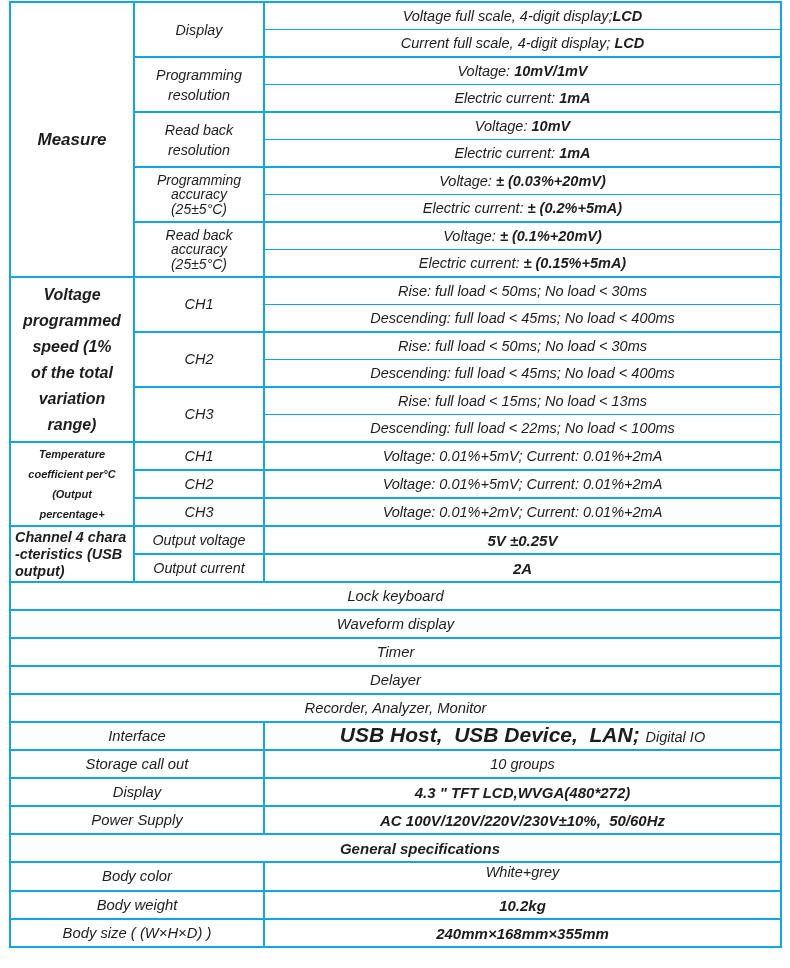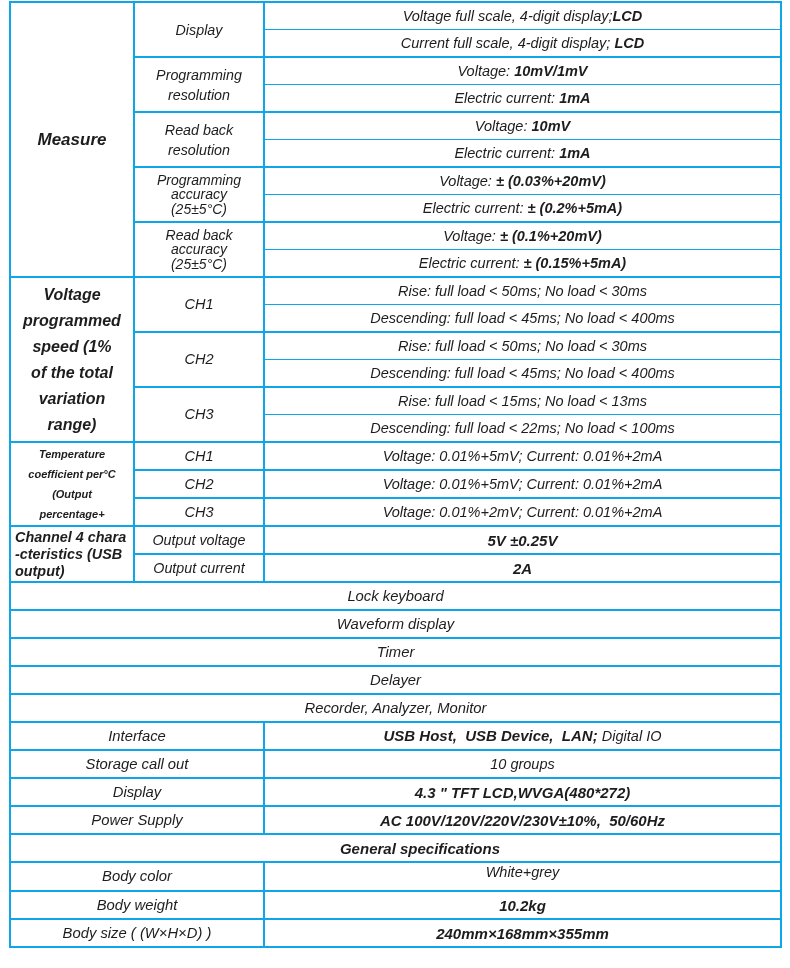--- a/index.html
+++ b/index.html
@@ -187,21 +187,21 @@
     </tr>
     <tr>
       <td colspan="3" class="feature">Delayer</td>
     </tr>
     <tr>
       <td colspan="3" class="feature">Recorder, Analyzer, Monitor</td>
     </tr>
 
     <tr>
       <td colspan="2" class="ilabel">Interface</td>
-      <td class="val"><b class="b" style="font-size:15px">USB Host,&nbsp; USB Device,&nbsp; LAN; </b><span>Digital IO</span></td>
+      <td class="val"><b class="b" style="font-size:21px">USB Host,&nbsp; USB Device,&nbsp; LAN; </b><span>Digital IO</span></td>
     </tr>
     <tr>
       <td colspan="2" class="ilabel">Storage call out</td>
       <td class="val">10 groups</td>
     </tr>
     <tr>
       <td colspan="2" class="ilabel">Display</td>
       <td class="val bval">4.3 " TFT LCD,WVGA(480*272)</td>
     </tr>
     <tr>

